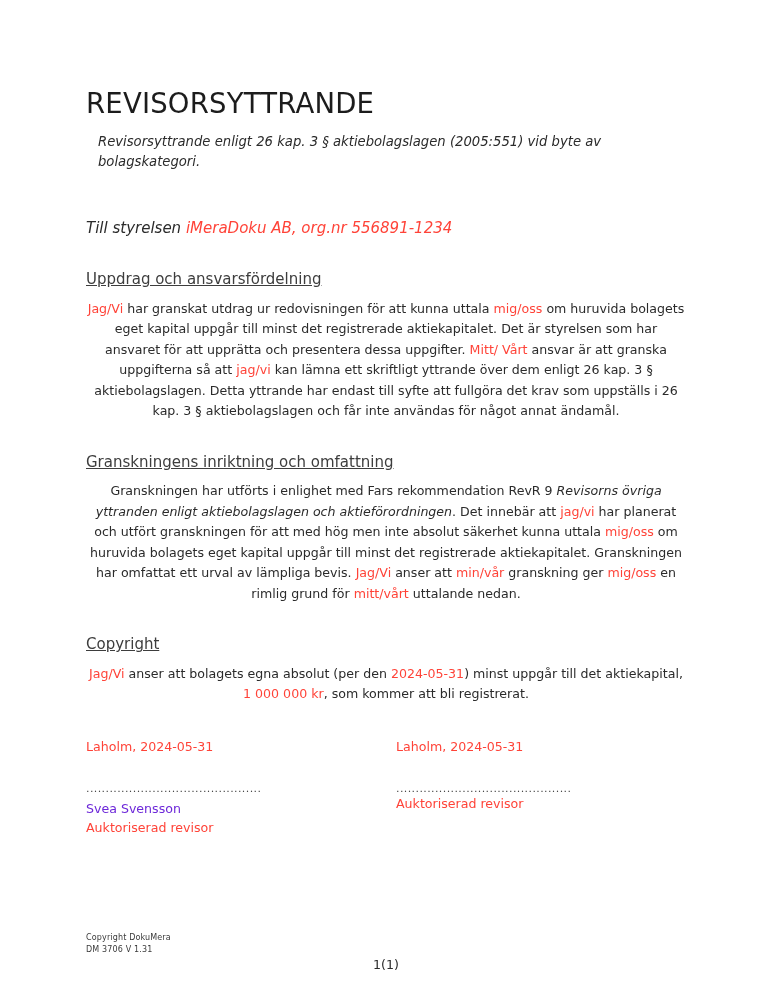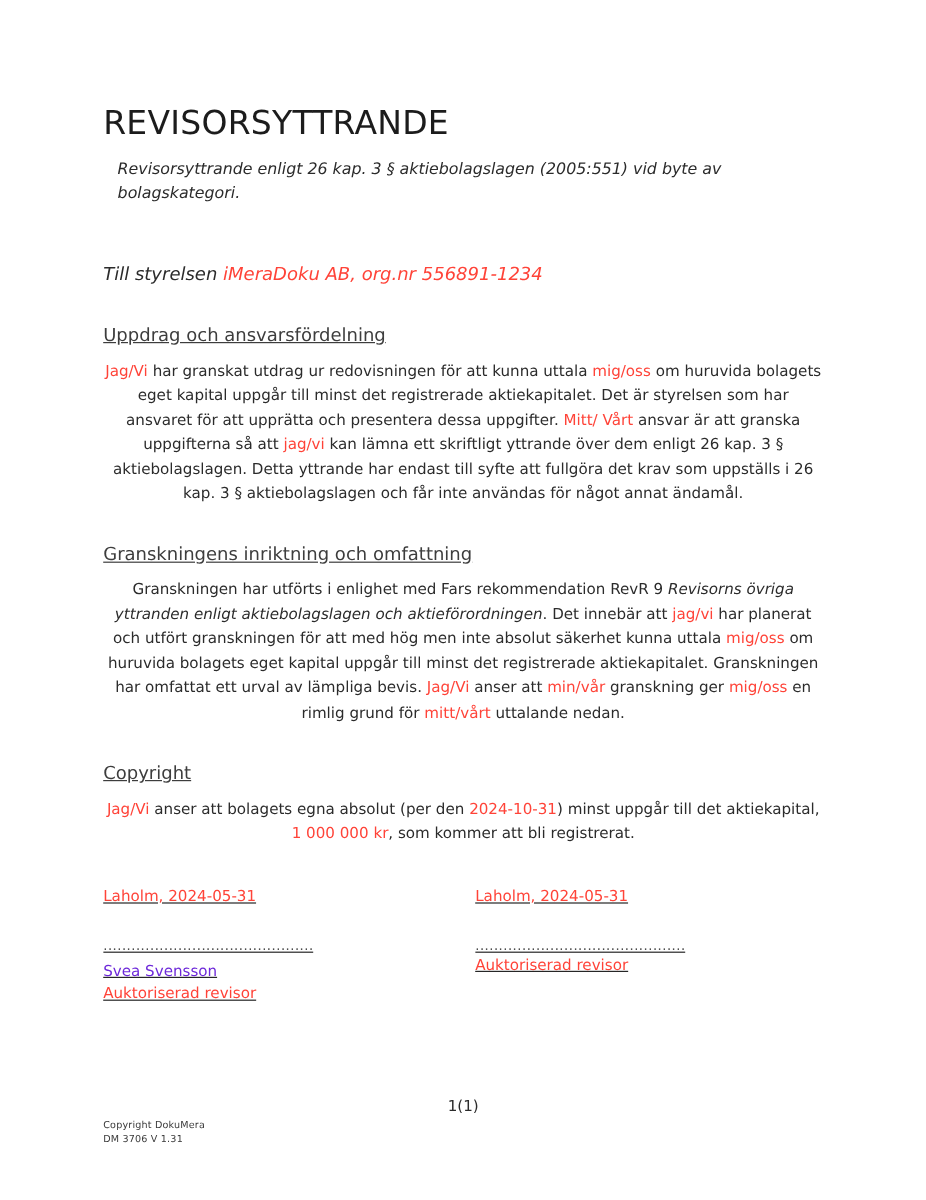--- a/index.html
+++ b/index.html
@@ -85,21 +85,20 @@
 
   .it {
     font-style: italic;
   }
 
   .signatures {
     margin-top: 33px;
     display: flex;
     flex-direction: row;
     width: 100%;
-    text-decoration: underline;
   }
   .sig-col {
     width: 310px;
     flex: 0 0 310px;
   }
   .sig-date {
     font-size: 12.6px;
     color: #ff4338;
     line-height: 1.5;
   }
@@ -122,21 +121,21 @@
   }
   .sig-role {
     font-size: 12.6px;
     color: #ff4338;
     line-height: 1.5;
   }
 
   .page-number {
     position: absolute;
     left: 0;
-    top: 914px;
+    top: 957px;
     width: 772px;
     text-align: center;
     font-size: 12.6px;
     color: #2b2b2b;
   }
 
   .footer {
     position: absolute;
     left: 86px;
     top: 932px;
@@ -165,21 +164,21 @@
       <p class="body-text"><span class="red">Jag/Vi</span><span> har granskat utdrag ur redovisningen för att kunna uttala </span><span class="red">mig/oss</span><span> om huruvida bolagets eget kapital uppgår till minst det registrerade aktiekapitalet. Det är styrelsen som har ansvaret för att upprätta och presentera dessa uppgifter. </span><span class="red">Mitt/ Vårt</span><span> ansvar är att granska uppgifterna så att </span><span class="red">jag/vi</span><span> kan lämna ett skriftligt yttrande över dem enligt 26 kap. 3 § aktiebolagslagen. Detta yttrande har endast till syfte att fullgöra det krav som uppställs i 26 kap. 3 § aktiebolagslagen och får inte användas för något annat ändamål.</span></p>
     </div>
 
     <div class="section">
       <h2 class="section-heading">Granskningens inriktning och omfattning</h2>
       <p class="body-text"><span>Granskningen har utförts i enlighet med Fars rekommendation RevR 9 </span><span class="it">Revisorns övriga yttranden enligt aktiebolagslagen och aktieförordningen</span><span>. Det innebär att </span><span class="red">jag/vi</span><span> har planerat och utfört granskningen för att med hög men inte absolut säkerhet kunna uttala </span><span class="red">mig/oss</span><span> om huruvida bolagets eget kapital uppgår till minst det registrerade aktiekapitalet. Granskningen har omfattat ett urval av lämpliga bevis. </span><span class="red">Jag/Vi</span><span> anser att </span><span class="red">min/vår</span><span> granskning ger </span><span class="red">mig/oss</span><span> en rimlig grund för </span><span class="red">mitt/vårt</span><span> uttalande nedan.</span></p>
     </div>
 
     <div class="section">
       <h2 class="section-heading">Copyright</h2>
-      <p class="body-text"><span class="red">Jag/Vi</span><span> anser att bolagets egna absolut (per den </span><span class="red">2024-10-31</span><span>) minst uppgår till det aktiekapital, </span><span class="red">1 000 000 kr</span><span>, som kommer att bli registrerat.</span></p>
+      <p class="body-text"><span class="red">Jag/Vi</span><span> anser att bolagets egna absolut (per den </span><span class="red">2024-05-31</span><span>) minst uppgår till det aktiekapital, </span><span class="red">1 000 000 kr</span><span>, som kommer att bli registrerat.</span></p>
     </div>
 
     <div class="signatures">
 
       <div class="sig-col">
         <div class="sig-date">Laholm, 2024-05-31</div>
         <div class="sig-line">...............................................</div>
         <div class="sig-name">Svea Svensson</div>
         <div class="sig-role">Auktoriserad revisor</div>
       </div>

